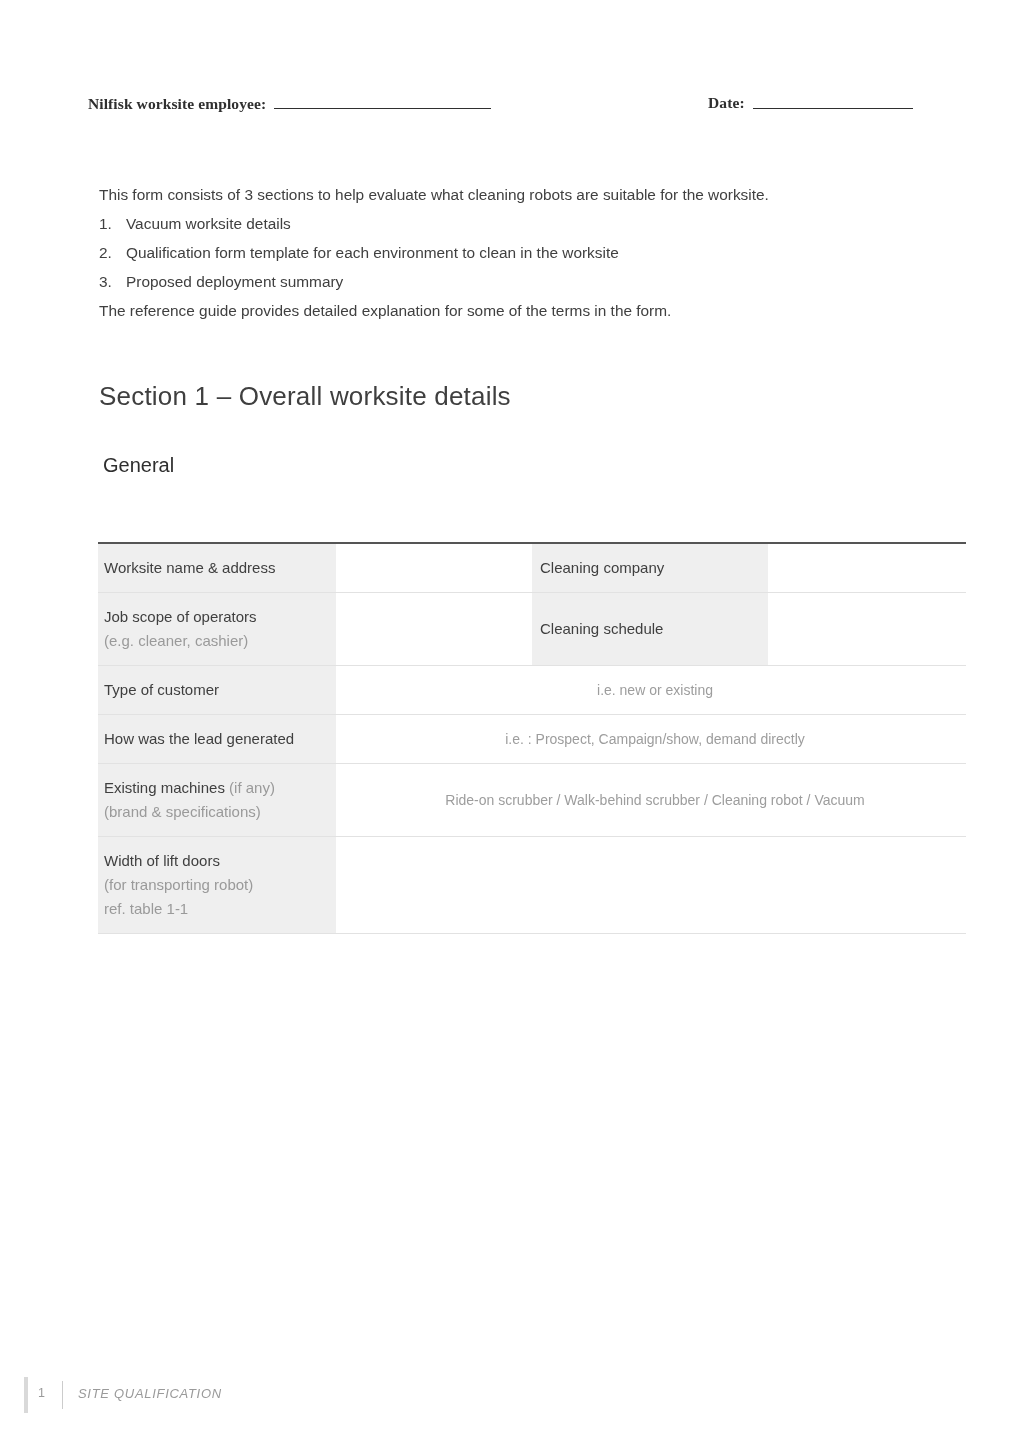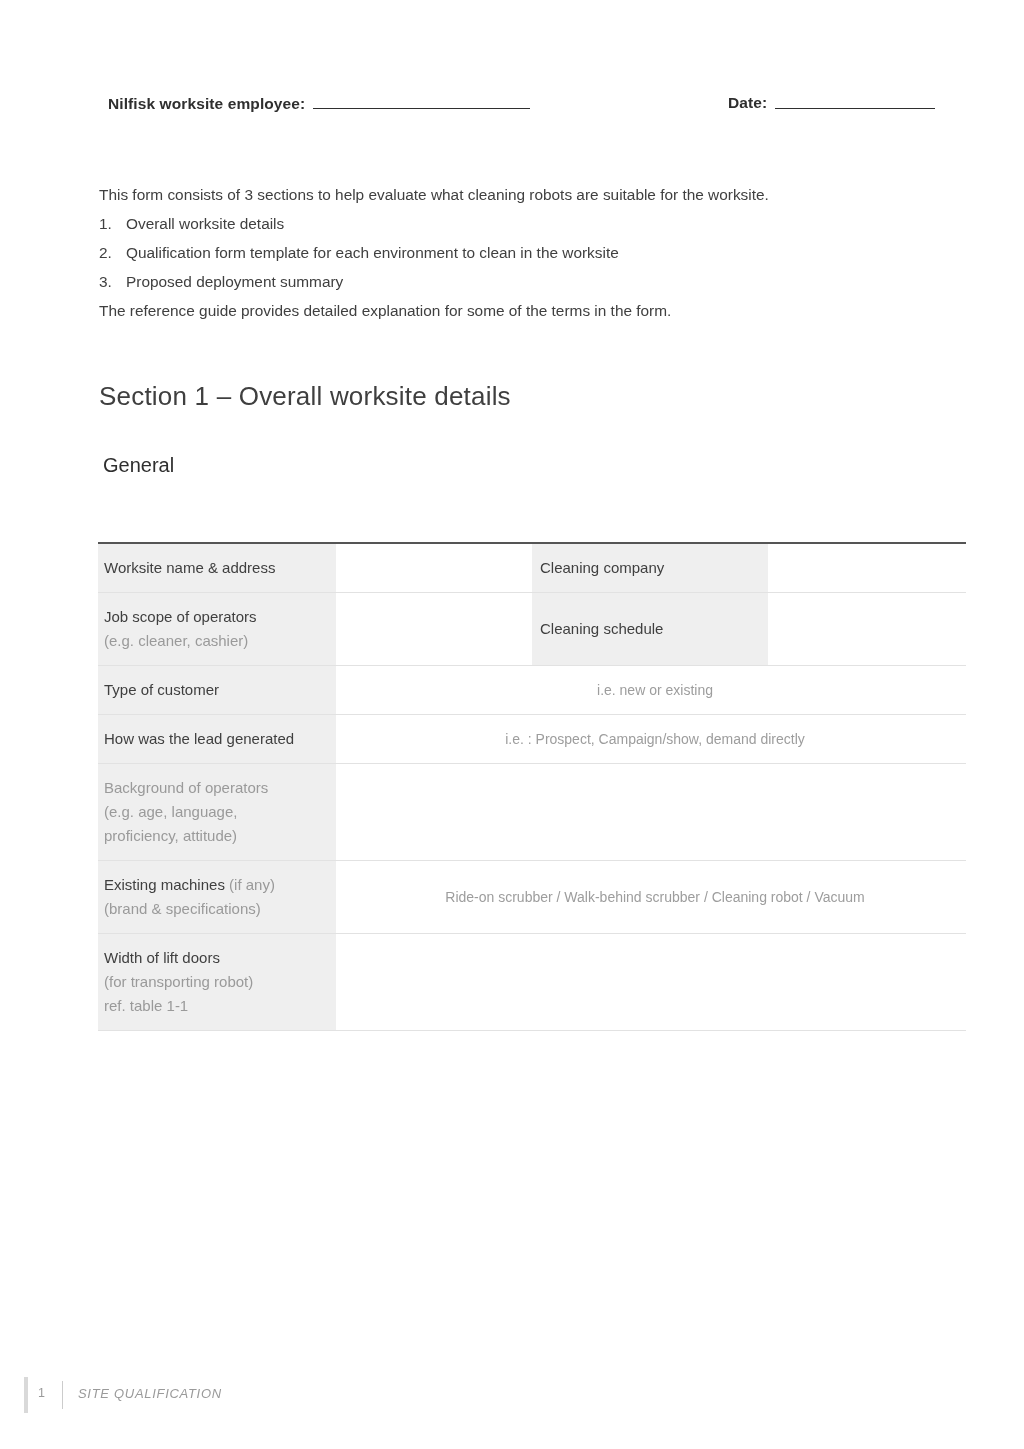--- a/index.html
+++ b/index.html
@@ -20,24 +20,25 @@
     position: absolute;
     left: 0; top: 0;
     width: 1024px;
     height: 1449px;
     background: #fff;
   }
 
   
   .header-row {
     position: absolute;
-    left: 108px;
+    left: 88px;
     top: 94px;
     width: 828px;
     height: 28px;
+    font-family: Liberation Serif, serif;
   }
   .hdr-label {
     font-size: 15.5px;
     font-weight: bold;
     color: #2f2f2f;
     letter-spacing: 0.1px;
   }
   .employee-block {
     position: absolute;
     left: 0; top: 0;
@@ -180,21 +181,21 @@
     <div class="date-block">
       <span class="hdr-label">Date:</span>
       <span class="fill-line line-date"></span>
     </div>
   </div>
 
   <div class="intro">
     <div>This form consists of 3 sections to help evaluate what cleaning robots are suitable for the worksite.</div>
     <div class="num-item">
       <span class="num">1.</span>
-      <span>Overall worksite details</span>
+      <span>Vacuum worksite details</span>
     </div>
     <div class="num-item">
       <span class="num">2.</span>
       <span>Qualification form template for each environment to clean in the worksite</span>
     </div>
     <div class="num-item">
       <span class="num">3.</span>
       <span>Proposed deployment summary</span>
     </div>
     <div>The reference guide provides detailed explanation for some of the terms in the form.</div>
@@ -250,32 +251,20 @@
 
       <tr>
         <td class="c-label shade">
           <div class="cell label-main">How was the lead generated</div>
         </td>
         <td colspan="3">
           <div class="cell hint">i.e. : Prospect, Campaign/show, demand directly</div>
         </td>
       </tr>
 
-      <tr>
-        <td class="c-label shade">
-          <div class="cell">
-            <div class="label-sub">Background of operators</div>
-            <div class="label-sub" style="white-space:pre-line">(e.g. age, language,
-proficiency, attitude)</div>
-          </div>
-        </td>
-        <td colspan="3">
-          <div class="cell"></div>
-        </td>
-      </tr>
 
       <tr>
         <td class="c-label shade">
           <div class="cell">
             <div>
               <span class="label-main">Existing machines</span>
               <span class="label-sub">(if any)</span>
             </div>
             <div class="label-sub">(brand &amp; specifications)</div>
           </div>

